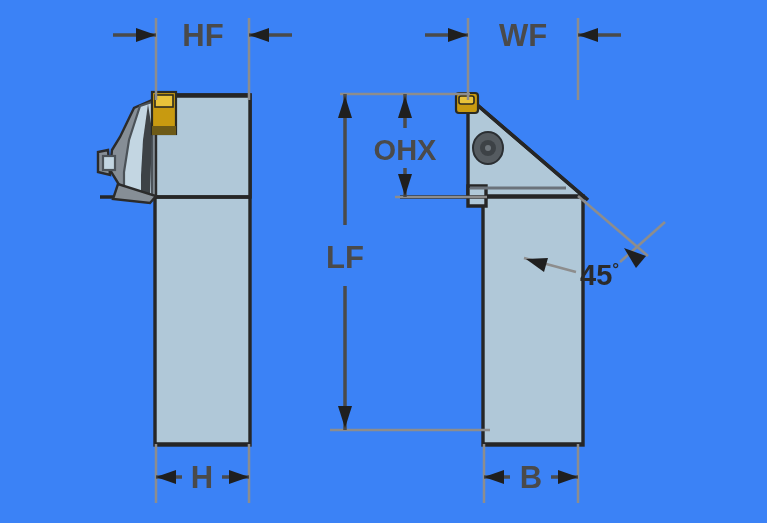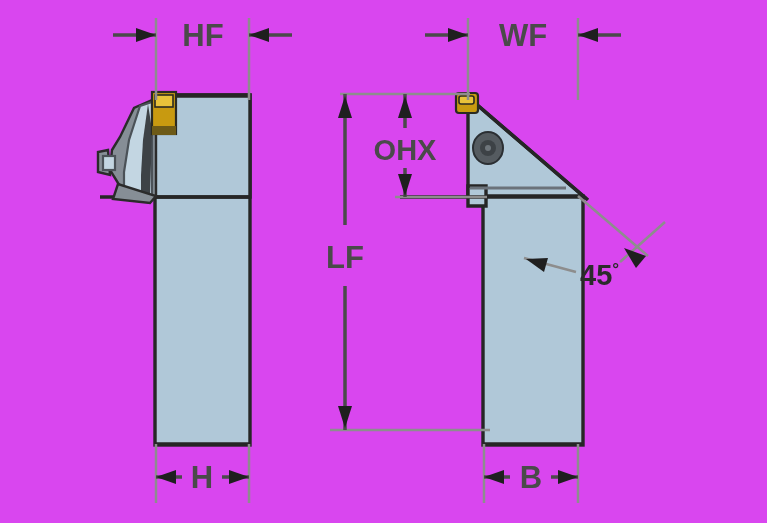--- a/index.html
+++ b/index.html
@@ -7,21 +7,21 @@
     padding: 0;
     background: #ffffff;
   }
   body {
     font-family: "Liberation Sans", sans-serif;
   }
   #canvas {
     position: relative;
     width: 767px;
     height: 523px;
-    background: #d946ef;
+    background: #3b82f6;
     overflow: hidden;
   }
   #canvas svg {
     position: absolute;
     left: 0;
     top: 0;
     display: block;
   }
   .dimlabel {
     font-family: "Liberation Sans", sans-serif;

